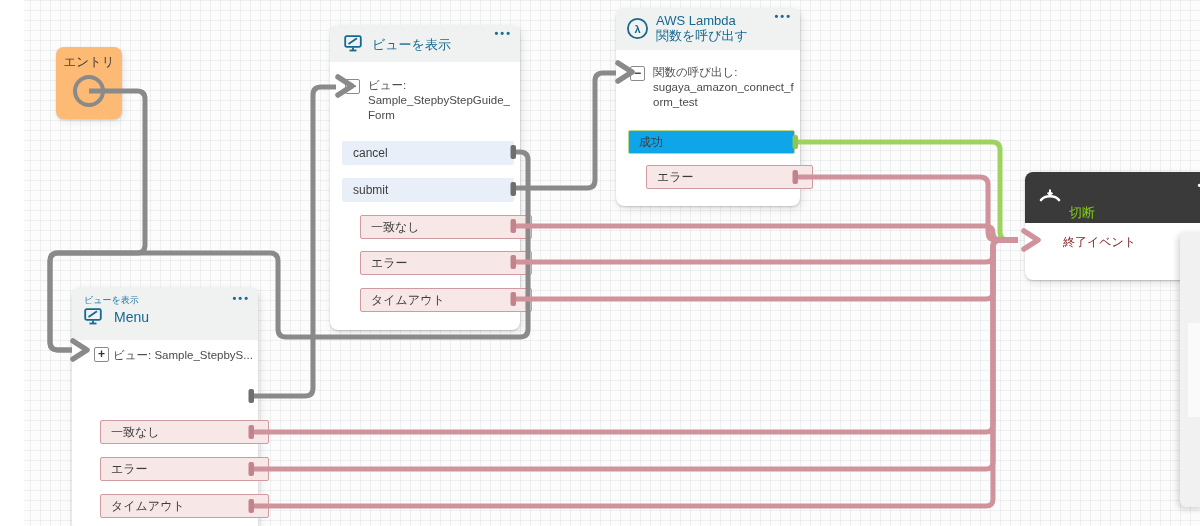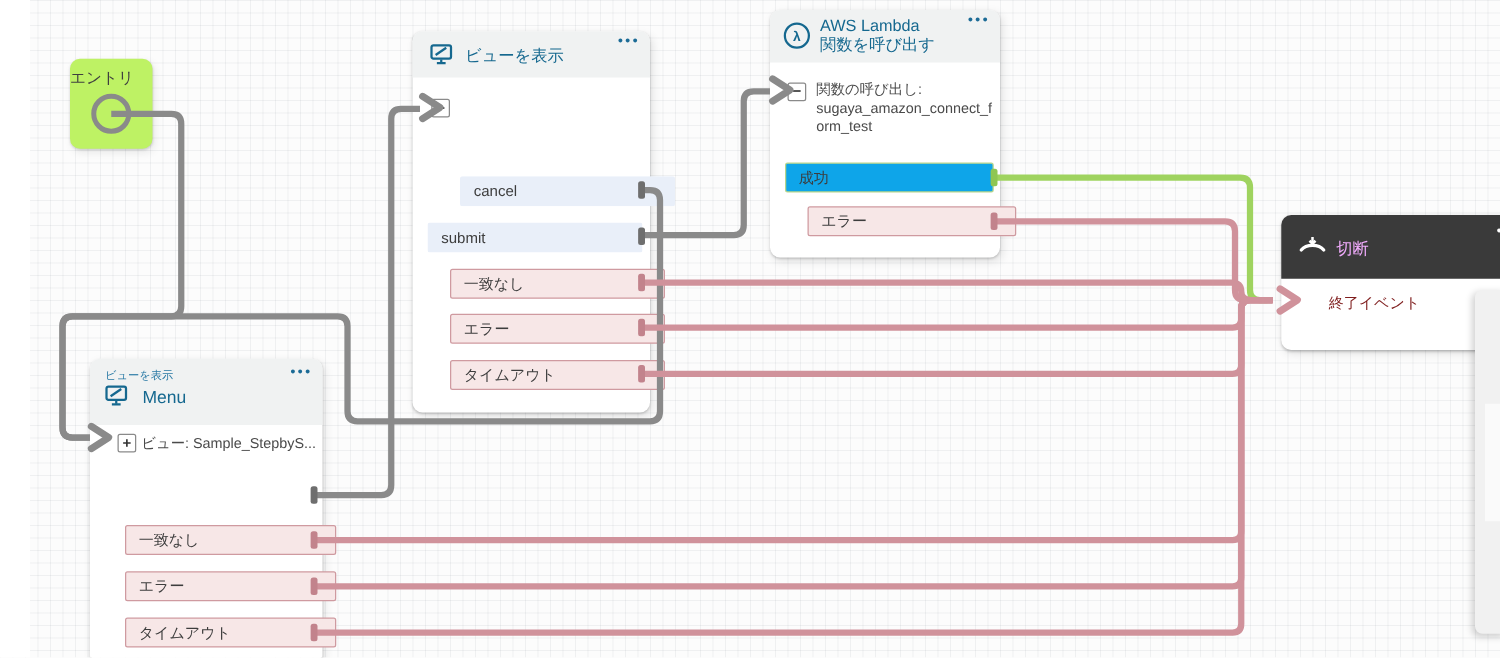--- a/index.html
+++ b/index.html
@@ -37,22 +37,23 @@
   .param-text{position:absolute;font-size:11.5px;color:#4a4a4a;line-height:15px;}
   .branch{
     position:absolute;height:24px;box-sizing:border-box;display:flex;align-items:center;
     padding:0 10px;font-size:12px;color:#3d3d3d;border-radius:2px;
     border:1px solid transparent;
   }
   .branch.normal{background:#e9eff9;}
   .branch.error{background:#f7e7e7;border-color:#cf9aa0;margin-left:18px;}
   .branch.success{background:#0ea5e9;border-color:#b7d58b;}
   .entry-block{
-    position:absolute;left:56px;top:47px;width:66px;height:72px;background:#bef264;
+    position:absolute;left:56px;top:47px;width:66px;height:72px;background:#fdba74;
     border-radius:8px;box-shadow:0 1px 2px rgba(0,0,0,.15),2px 3px 7px rgba(0,0,0,.08);
+    text-align:center;
   }
   .entry-label{font-size:12.5px;color:#3f3f3f;margin-top:7px;}
   .entry-circle{
     position:absolute;left:17px;top:28px;width:32px;height:32px;border-radius:50%;
     border:4px solid #8a8a8a;box-sizing:border-box;background:transparent;
   }
   .wires{position:absolute;inset:0;pointer-events:none;}
   .hdr-small-label{position:absolute;left:12px;top:7px;font-size:9px;color:#2a7aa5;}
   .dark-header{background:#3a3a3a !important;color:#fff !important;border-radius:8px 8px 0 0;}
   .dark-header .block-title{color:#fff;}
@@ -83,21 +84,26 @@
         <rect x="1.2" y="1.2" width="15.6" height="10.6" rx="1.5" fill="none" stroke="#15688f" stroke-width="1.8"></rect>
         <line x1="9" y1="12.5" x2="9" y2="15" stroke="#15688f" stroke-width="1.8"></line>
         <line x1="5.5" y1="15.5" x2="12.5" y2="15.5" stroke="#15688f" stroke-width="1.8"></line>
         <line x1="4.5" y1="9" x2="13" y2="3.2" stroke="#15688f" stroke-width="1.8"></line>
       </svg>
     </span>
     <span class="block-title" style="position:absolute;left:42px;top:11px;">ビューを表示</span>
     <span class="dots">•••</span>
   </div>
   <div class="collapse-box" style="left:15px;top:54px;">−</div>
-  <div class="branch normal" style="left:12px;top:116px;width:172px;margin-left:26px;">
+  <div class="param-text" style="left:38px;top:53px;">
+    <div>ビュー:</div>
+    <div>Sample_StepbyStepGuide_</div>
+    <div>Form</div>
+  </div>
+  <div class="branch normal" style="left:12px;top:116px;width:172px;">
     <span>cancel</span>
   </div>
   <div class="branch normal" style="left:12px;top:153px;width:172px;text-align:center;">
     <span>submit</span>
   </div>
   <div class="branch error" style="left:12px;top:190px;width:172px;">
     <span>一致なし</span>
   </div>
   <div class="branch error" style="left:12px;top:226px;width:172px;">
     <span>エラー</span>
@@ -164,21 +170,21 @@
 
 <div class="block" style="left:1025px;top:172px;width:200px;height:108px;border-radius:8px 0 0 8px;">
   <div class="block-header dark-header" style="height:51px;border-radius:8px 0 0 0;">
     <span class="icon" style="position:absolute;left:14px;top:16px;">
       <svg width="22" height="18" viewBox="0 0 22 18">
         <path d="M2,12 C6,7 16,7 20,12" fill="none" stroke="#ffffff" stroke-width="2.6" stroke-linecap="round"></path>
         <line x1="11" y1="1.5" x2="11" y2="6.5" stroke="#ffffff" stroke-width="2"></line>
         <path d="M8.6,4.6 L11,7 L13.4,4.6" fill="none" stroke="#ffffff" stroke-width="2" stroke-linejoin="round"></path>
       </svg>
     </span>
-    <span class="block-title" style="position:absolute;left:44px;top:18px;color:#f0abfc;">切断</span>
+    <span class="block-title" style="position:absolute;left:44px;top:32px;color:#84cc16;">切断</span>
     <span class="dots dark-dots" style="top:8px;right:10px;">•••</span>
   </div>
   <div class="body-label" style="left:38px;top:62px;">終了イベント</div>
 </div>
 
 <div class="partial-card">
   <div class="partial-inner"></div>
 </div>
 
 <svg class="wires" width="1200" height="526" viewBox="0 0 1200 526">

